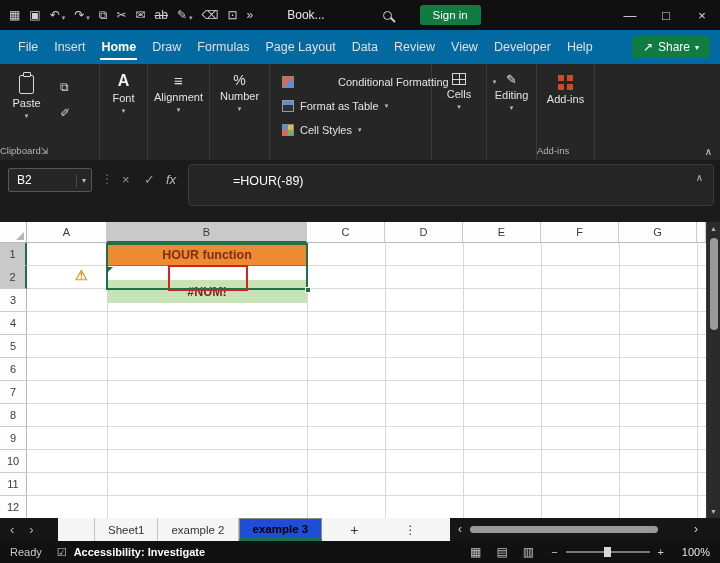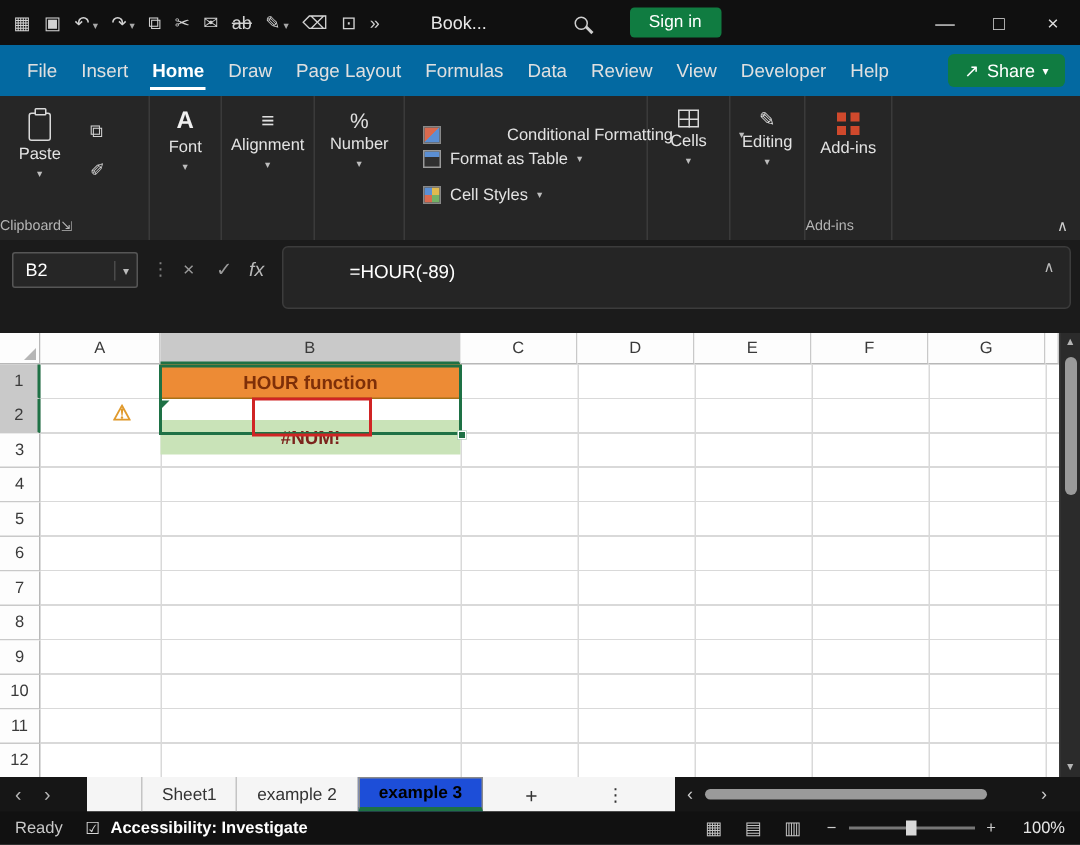--- a/index.html
+++ b/index.html
@@ -182,22 +182,22 @@
       <span class="win-btn">□</span>
       <span class="win-btn">×</span>
     </div>
   </div>
 
   <div class="menubar">
     <span class="menu-item">File</span>
     <span class="menu-item">Insert</span>
     <span class="menu-item active">Home</span>
     <span class="menu-item">Draw</span>
+    <span class="menu-item">Formulas</span>
     <span class="menu-item">Page Layout</span>
-    <span class="menu-item">Formulas</span>
     <span class="menu-item">Data</span>
     <span class="menu-item">Review</span>
     <span class="menu-item">View</span>
     <span class="menu-item">Developer</span>
     <span class="menu-item">Help</span>
     <span class="share-btn">
       <span>↗</span>
       <span>Share</span>
       <span class="dd">▾</span>
     </span>
@@ -239,21 +239,21 @@
 
     <div class="rgroup g-number">
       <div class="vbtn">
         <span class="ic-number">%</span>
         <span>Number</span>
         <span class="dd">▾</span>
       </div>
     </div>
 
     <div class="rgroup g-styles">
-      <div class="srow" style="top:16px;gap:44px;">
+      <div class="srow" style="top:8px;gap:44px;">
         <span class="ic-cf"></span>
         <span>Conditional Formatting</span>
         <span class="dd">▾</span>
       </div>
       <div class="srow" style="top:32px;">
         <span class="ic-table"></span>
         <span>Format as Table</span>
         <span class="dd">▾</span>
       </div>
       <div class="srow" style="top:56px;">

